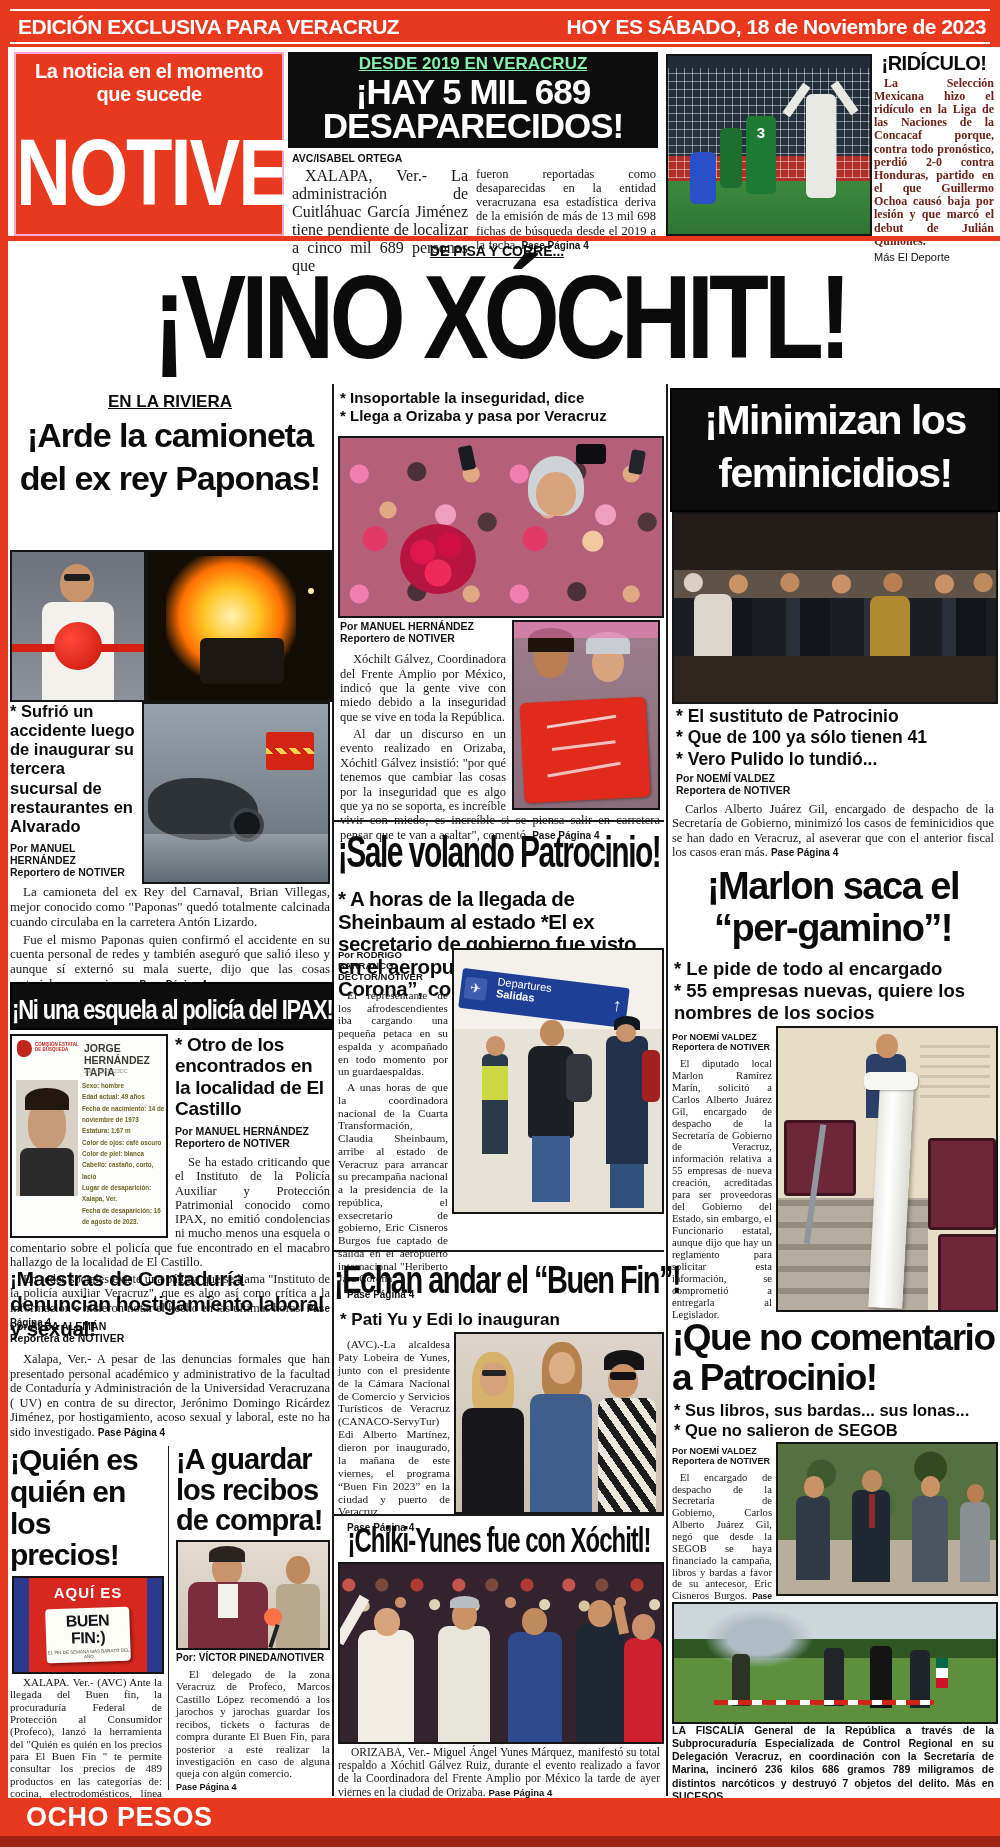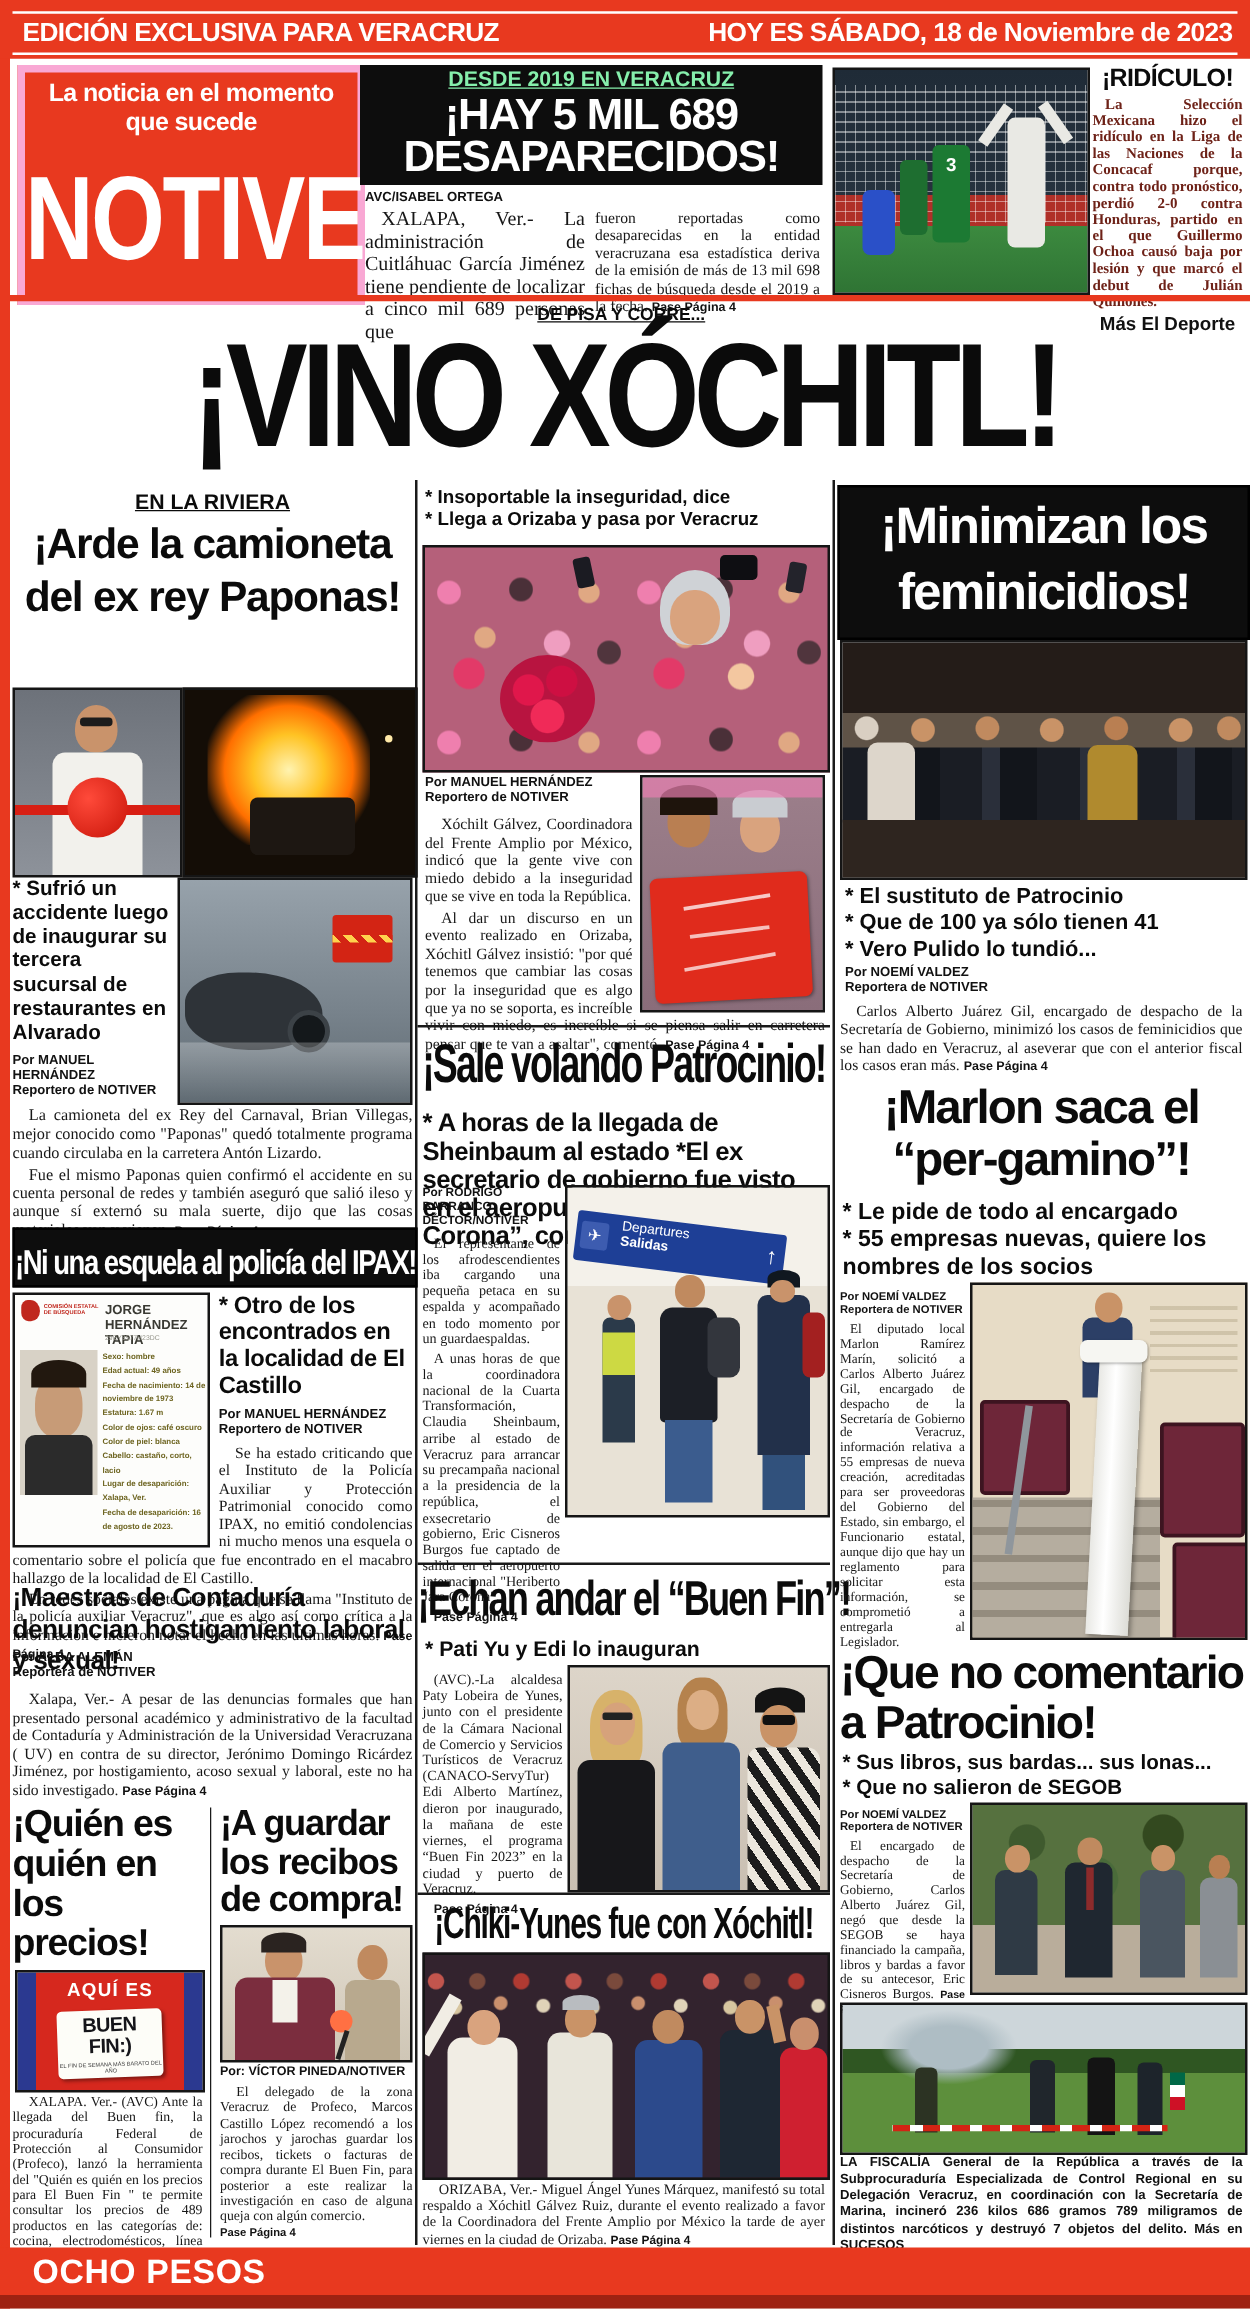--- a/index.html
+++ b/index.html
@@ -26,21 +26,21 @@
 
 <div class="abs" style="left:0;top:0;width:8px;height:1847px;background:#e8391f"></div>
 
 <div class="abs" style="left:0;top:0;width:1000px;height:47px;background:#e8391f">
   <div class="abs" style="left:10px;top:9px;width:980px;height:2px;background:#fff"></div>
   <div class="abs" style="left:10px;top:42px;width:980px;height:2px;background:#fff"></div>
   <div class="abs" style="left:18px;top:15px;font-size:21px;font-weight:bold;color:#fff;letter-spacing:-.5px">EDICIÓN EXCLUSIVA PARA VERACRUZ</div>
   <div class="abs" style="right:14px;top:15px;font-size:21px;font-weight:bold;color:#fff;letter-spacing:-.5px">HOY ES SÁBADO, 18 de Noviembre de 2023</div>
 </div>
 
-<div class="abs" style="left:14px;top:52px;width:266px;height:180px;background:#e8391f;border:6px solid #f9a8d4">
+<div class="abs" style="left:14px;top:52px;width:266px;height:180px;background:#e8391f;border:2px solid #f9a8d4">
   <div style="color:#fff;font-weight:bold;font-size:20px;text-align:center;margin-top:6px;letter-spacing:-.5px">La noticia en el momento que sucede</div>
   <div style="color:#fff;font-weight:bold;font-size:76px;text-align:center;letter-spacing:-2px;line-height:1.4;transform:scaleY(1.25);transform-origin:top center">NOTIVER</div>
 </div>
 
 <div class="abs blackbox" style="left:288px;top:52px;width:370px;height:96px;text-align:center">
   <div class="kick" style="color:#86efac;font-size:17px;margin-top:2px">DESDE 2019 EN VERACRUZ</div>
   <div style="font-weight:bold;font-size:35px;letter-spacing:-1px;line-height:.98;margin-top:1px">¡HAY 5 MIL 689 DESAPARECIDOS!</div>
 </div>
 <div class="abs by" style="left:292px;top:152px">AVC/ISABEL ORTEGA</div>
 <div class="abs serif" style="left:292px;top:167px;width:176px;font-size:16px;line-height:1.13">
@@ -57,21 +57,21 @@
   <div class="sh" style="left:52px;top:72px;width:22px;height:60px;background:#1e6e30;border-radius:5px"></div>
   <div class="sh" style="left:138px;top:38px;width:30px;height:104px;background:#e9e9e4;border-radius:6px"></div>
   <div class="sh" style="left:124px;top:26px;width:9px;height:36px;background:#e9e9e4;transform:rotate(35deg)"></div>
   <div class="sh" style="left:172px;top:24px;width:9px;height:36px;background:#e9e9e4;transform:rotate(-35deg)"></div>
 </div>
 <div class="abs" style="left:874px;top:54px;width:120px;height:180px">
   <div class="hl" style="font-size:20px;letter-spacing:-.5px">¡RIDÍCULO!</div>
   <div class="serif" style="font-size:12px;line-height:1.1;font-weight:bold;color:#6e2218;margin-top:3px">
       <p style="text-indent:10px"><span>La Selección Mexicana hizo el ridículo en la Liga de las Naciones de la Concacaf porque, contra todo pronóstico, perdió 2-0 contra Honduras, partido en el que Guillermo Ochoa causó baja por lesión y que marcó el debut de Julián Quiñones.</span></p>
     </div>
-  <div style="font-weight:bold;font-size:15px;text-align:center;color:#111">Más El Deporte</div>
+  <div style="font-weight:normal;font-size:11px;text-align:left;color:#111">Más El Deporte</div>
 </div>
 
 <div class="abs" style="left:8px;top:236px;width:992px;height:5px;background:#e8391f"></div>
 <div class="abs kick" style="left:0;top:243px;width:994px;font-size:14px">DE PISA Y CORRE...</div>
 <div class="abs" style="left:0;top:258px;width:1000px;text-align:center">
   <span class="stretch" style="font-weight:bold;color:#0b0b0b;font-size:100px;letter-spacing:-5px;line-height:1;transform:scale(.98,1.18)">¡VINO XÓCHITL!</span>
 </div>
 
 <div class="rule-v" style="left:332px;top:384px;height:1412px"></div>
 <div class="rule-v" style="left:666px;top:384px;height:1412px"></div>
@@ -94,21 +94,21 @@
   <div style="float:right;width:184px;height:178px;border:2px solid #151515;overflow:hidden;position:relative;background:linear-gradient(#97a2ab 0%,#77828b 60%,#5f6a72 100%);margin-left:5px">
     <div class="sh" style="left:122px;top:28px;width:48px;height:38px;background:#d32414;border-radius:3px"></div>
     <div class="sh" style="left:122px;top:44px;width:48px;height:6px;background:repeating-linear-gradient(45deg,#ffd34d 0 5px,#d32414 5px 10px)"></div>
     <div class="sh" style="left:4px;top:74px;width:110px;height:62px;background:#2e3338;border-radius:42% 58% 50% 50%"></div>
     <div class="sh" style="left:86px;top:104px;width:26px;height:26px;background:#14181b;border-radius:50%;border:4px solid #3c4247"></div>
     <div class="sh" style="left:0;top:130px;width:100%;height:48px;background:linear-gradient(rgba(255,255,255,.25),rgba(255,255,255,0))"></div>
   </div>
   <div class="bullets" style="font-size:16.5px;line-height:1.16;width:130px">* Sufrió un accidente luego de inaugurar su tercera sucursal de restaurantes en Alvarado</div>
   <div class="by" style="margin-top:6px"><span>Por MANUEL HERNÁNDEZ</span><br><span>Reportero de NOTIVER</span></div>
   <div class="serif" style="font-size:13px;line-height:1.14;margin-top:7px">
-    <p><span>La camioneta del ex Rey del Carnaval, Brian Villegas, mejor conocido como "Paponas" quedó totalmente programa cuando circulaba en la carretera Antón Lizardo.</span></p>
+    <p><span>La camioneta del ex Rey del Carnaval, Brian Villegas, mejor conocido como "Paponas" quedó totalmente calcinada cuando circulaba en la carretera Antón Lizardo.</span></p>
     <p><span>Fue el mismo Paponas quien confirmó el accidente en su cuenta personal de redes y también aseguró que salió ileso y aunque sí externó su mala suerte, dijo que las cosas materiales van y vienen.</span> <span class="jump">Pase Página 4</span></p>
   </div>
 </div>
 
 <div class="abs blackbox" style="left:10px;top:982px;width:320px;height:44px;text-align:center;border:2px solid #000">
   <span class="stretch" style="font-weight:bold;font-size:22px;letter-spacing:-1.2px;white-space:nowrap;line-height:1.9;transform:scaleY(1.25)">¡Ni una esquela al policía del IPAX!</span>
 </div>
 <div class="abs" style="left:10px;top:1034px;width:320px;height:226px">
   <div style="float:left;width:158px;height:204px;border:2px solid #151515;background:#fdfdfb;margin-right:7px;position:relative;padding:3px;box-sizing:border-box">
     <div class="sh" style="left:5px;top:4px;width:15px;height:17px;background:#c0281e;border-radius:40% 60% 55% 45%"></div>

